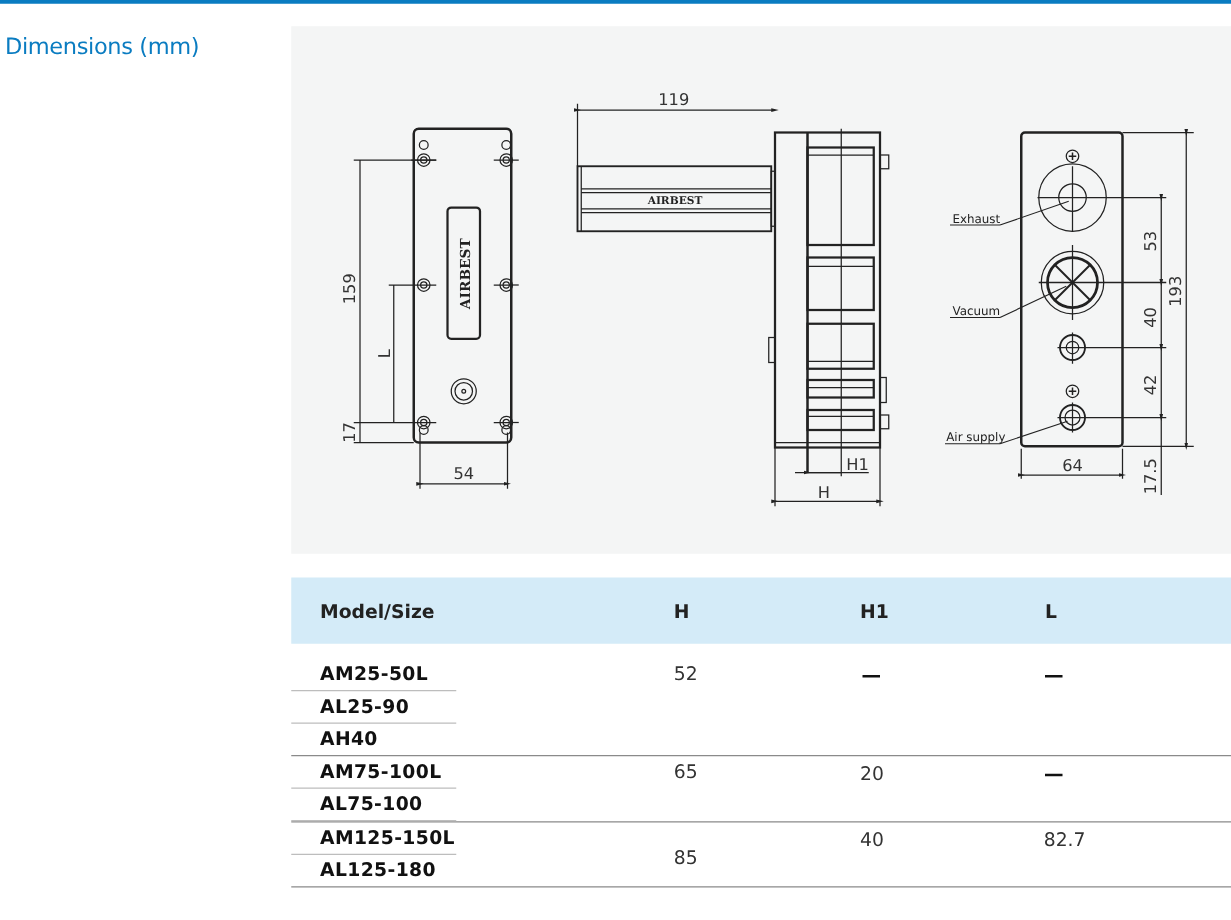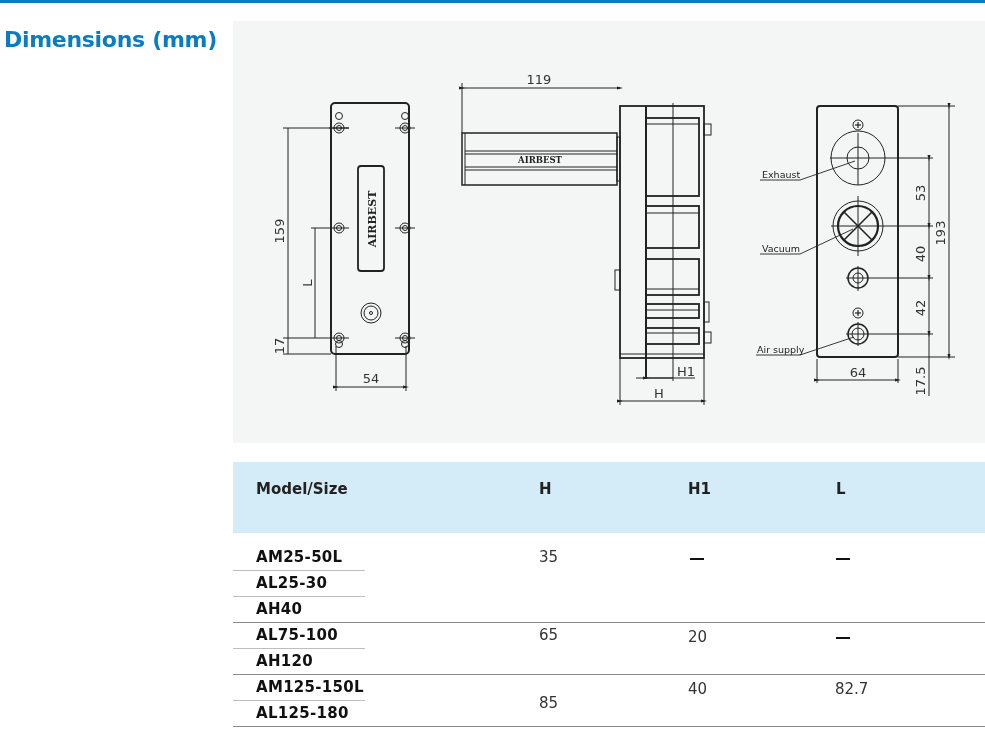--- a/index.html
+++ b/index.html
@@ -1,28 +1,28 @@
 <!DOCTYPE html>
 <html><head>
 <meta charset="utf-8">
 <style>
   html, body { margin:0; padding:0; background:#ffffff; }
   body { width:985px; height:736px; position:relative; overflow:hidden;
          font-family:"DejaVu Sans","Liberation Sans",sans-serif; color:#222; }
   .topline { position:absolute; left:0; top:0; width:985px; height:3px; background:#0a7cc1; }
-  .section-title { position:absolute; left:4px; top:27px; font-size:22px; font-weight:bold;
+  .section-title { position:absolute; left:4px; top:27px; font-size:18px; font-weight:normal;
                    color:#0a7cc1; letter-spacing:-0.3px; font-family:"DejaVu Sans",sans-serif; }
   .drawing-panel { position:absolute; left:233px; top:21px; width:752px; height:422px; background:#f4f5f5; }
   .drawing-panel svg { position:absolute; left:0; top:0; }
   .dim-text { font-family:"DejaVu Sans",sans-serif; font-size:13px; fill:#333; }
   .lbl-text { font-family:"DejaVu Sans",sans-serif; font-size:9.5px; fill:#222; }
   .brand { font-family:"DejaVu Serif",serif; font-weight:bold; fill:#222; }
 
   .table { position:absolute; left:233px; top:462px; width:752px; }
-  .thead { height:71px; background:#d4ebf8; position:relative; }
+  .thead { height:53px; background:#d4ebf8; position:relative; }
   .th { position:absolute; top:18px; font-size:15px; font-weight:bold; color:#222; }
   .group { position:relative; border-bottom:1.5px solid #8a8a8a;text-decoration:underline; }
   .row-model { height:25px; position:relative; }
   .row-model .model { position:absolute; left:23px; top:3px; font-size:15px; font-weight:bold; color:#111;
                       letter-spacing:0.3px; }
   .row-model.sub { border-bottom:1px solid #bdbdbd; width:132px; }
   .cell { position:absolute; font-size:15px; color:#333; }
   .dash { position:absolute; width:14px; height:2px; background:#111; }
 </style>
 </head>
@@ -216,36 +216,36 @@
     <span class="th" style="left:603px">L</span>
   </div>
 
   <div style="height:12px"></div>
 
   <div class="group">
     <div class="row-model sub">
       <span class="model">AM25-50L</span>
     </div>
     <div class="row-model sub">
-      <span class="model">AL25-30</span>
+      <span class="model">AL25-90</span>
     </div>
     <div class="row-model">
       <span class="model">AH40</span>
     </div>
-    <span class="cell" style="left:306px; top:3px">35</span>
+    <span class="cell" style="left:306px; top:3px">52</span>
     <span class="dash" style="left:457px; top:13px"></span>
     <span class="dash" style="left:603px; top:13px"></span>
   </div>
 
   <div class="group">
     <div class="row-model sub">
+      <span class="model">AM75-100L</span>
+    </div>
+    <div class="row-model sub">
       <span class="model">AL75-100</span>
-    </div>
-    <div class="row-model">
-      <span class="model">AH120</span>
     </div>
     <span class="cell" style="left:306px; top:3px">65</span>
     <span class="cell" style="left:455px; top:5px">20</span>
     <span class="dash" style="left:603px; top:14px"></span>
   </div>
 
   <div class="group">
     <div class="row-model sub">
       <span class="model">AM125-150L</span>
     </div>

